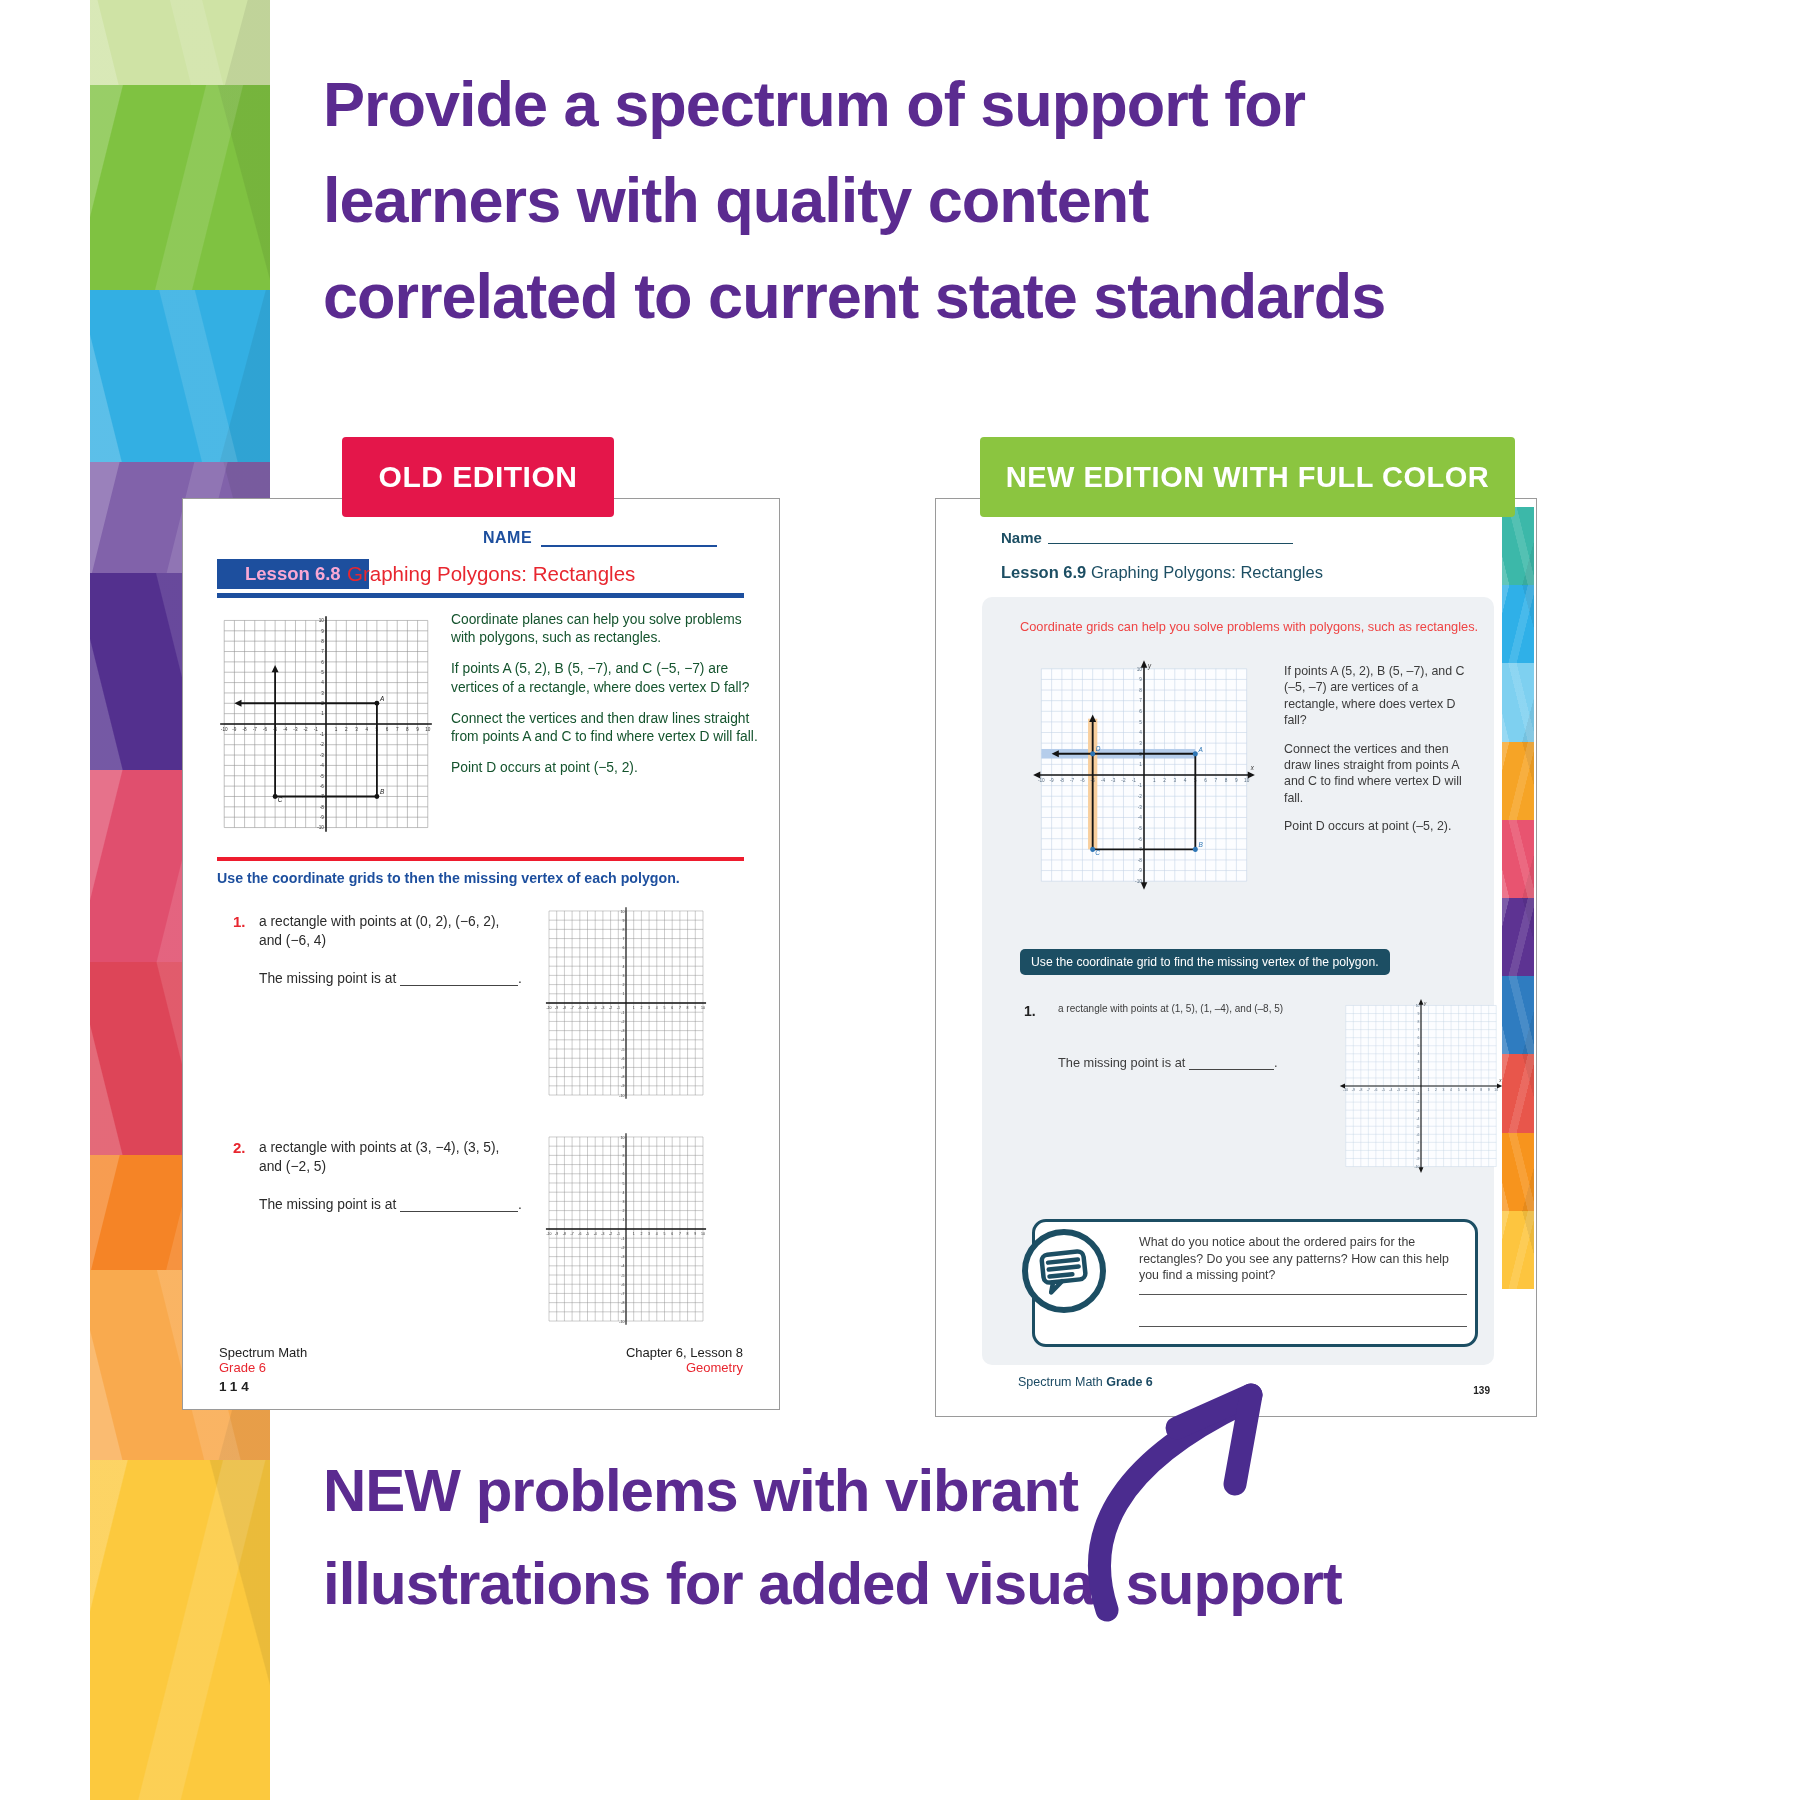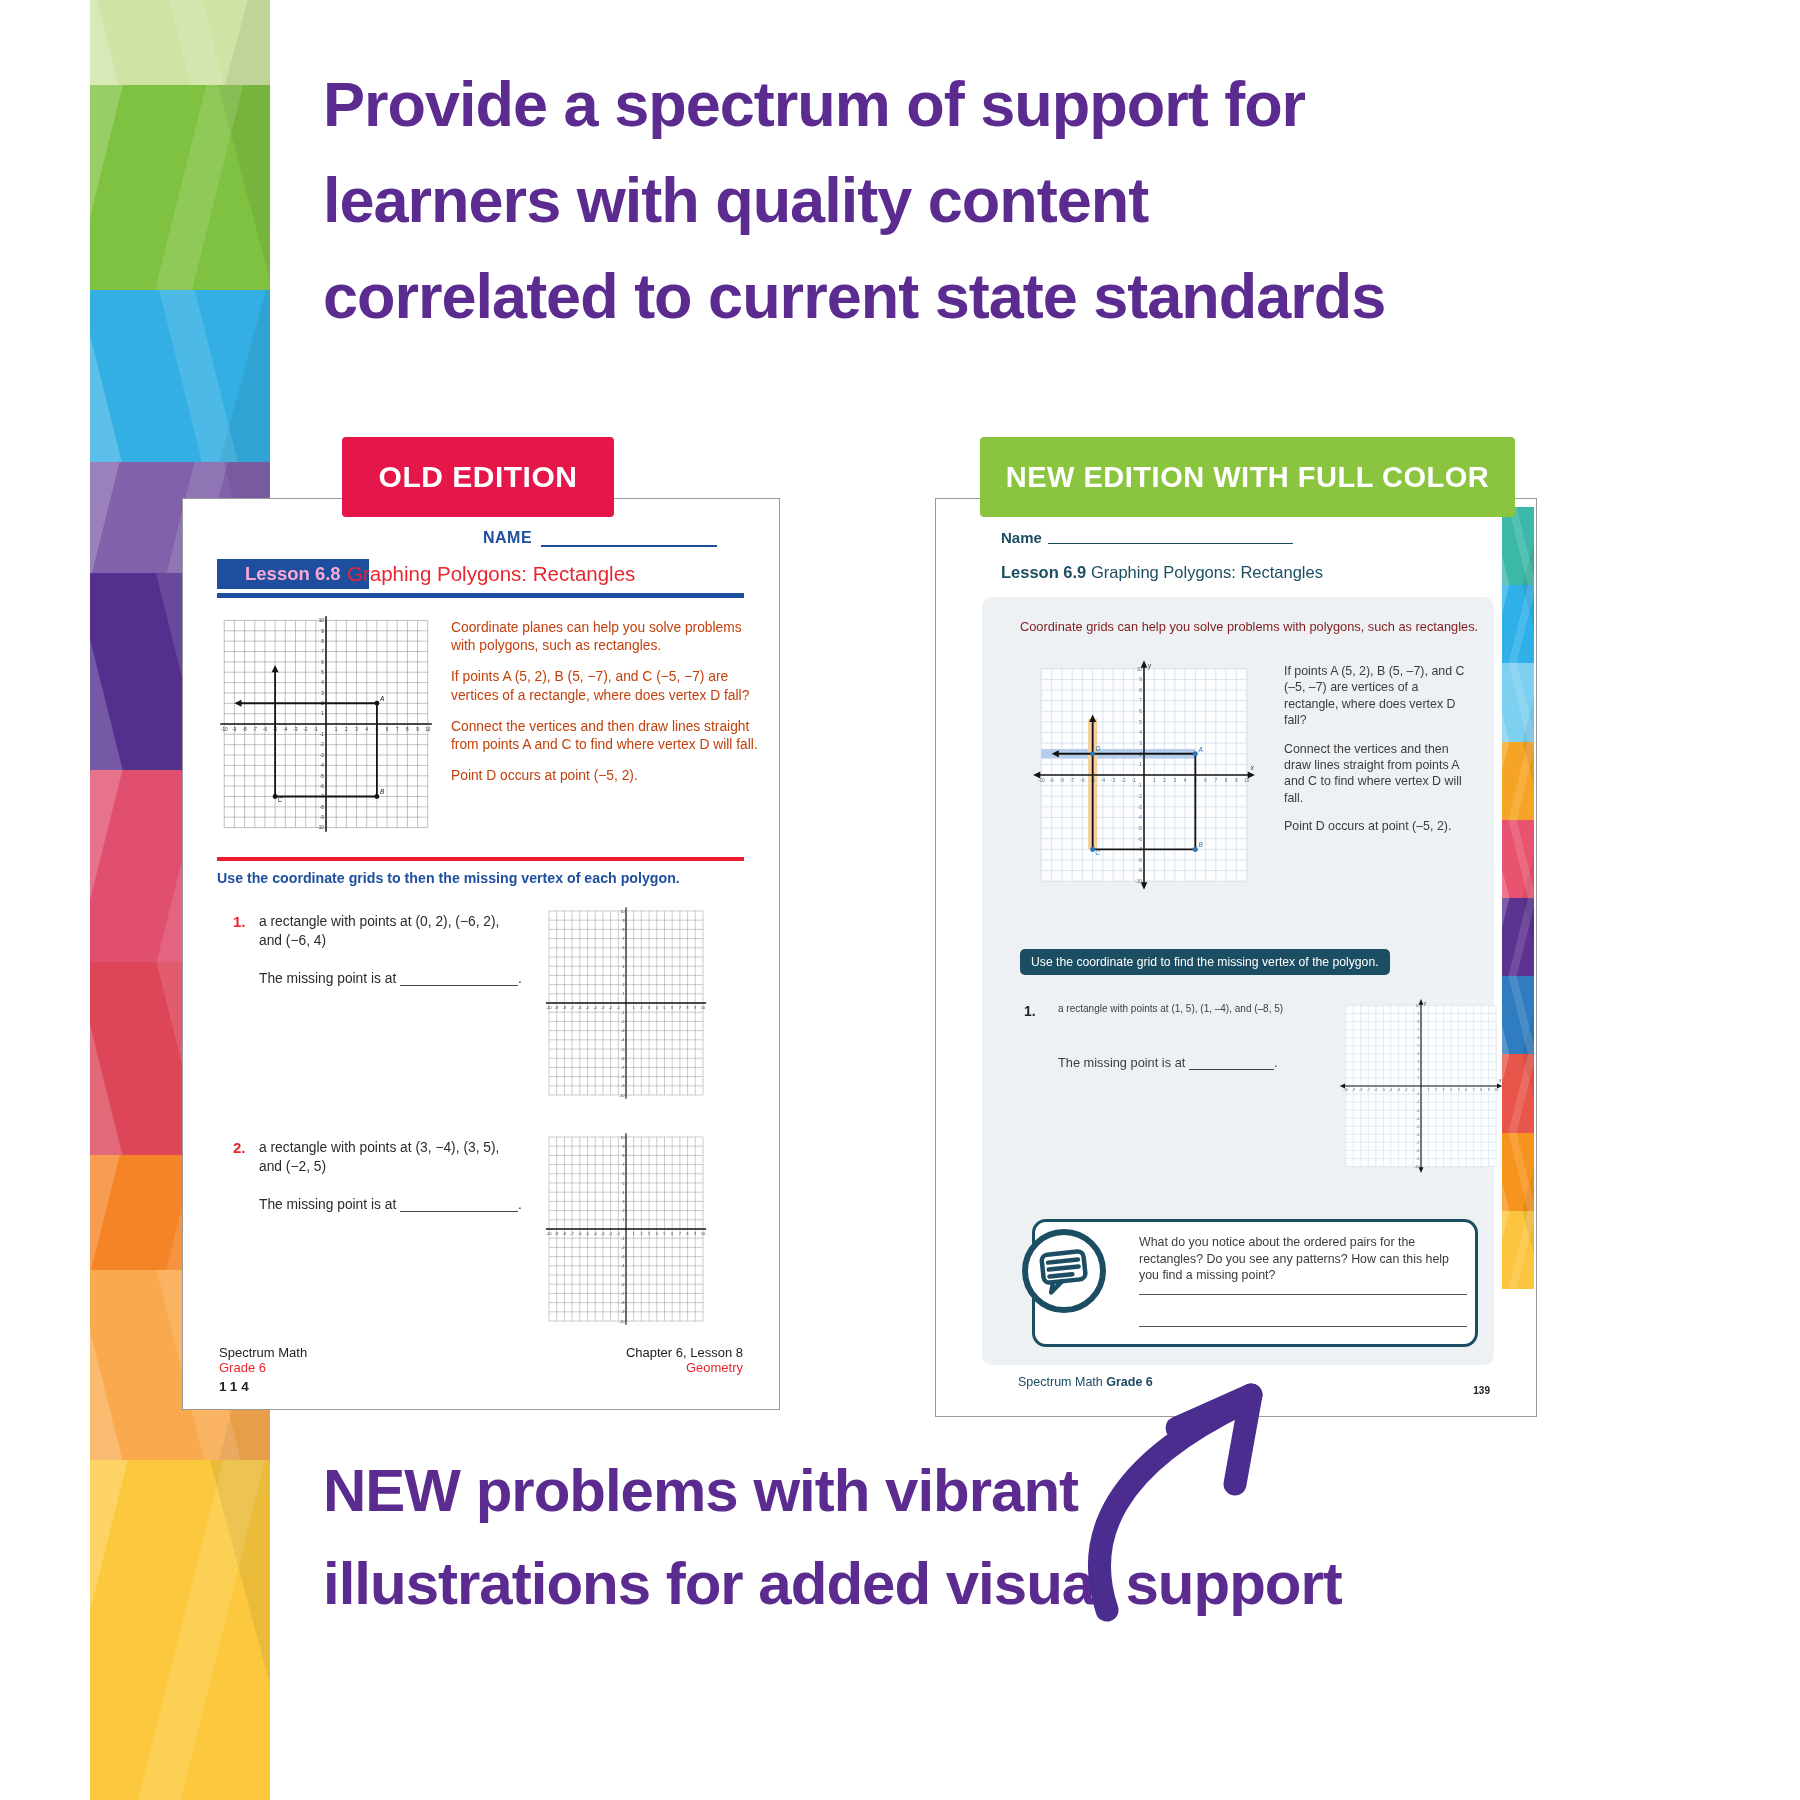--- a/index.html
+++ b/index.html
@@ -32,21 +32,21 @@
 
   
   .o-name{position:absolute;left:300px;top:30px;font-size:16px;font-weight:700;
           color:#1d4f9e;letter-spacing:.5px;}
   .o-nameline{position:absolute;left:358px;top:46px;width:176px;border-bottom:2px solid #1d4f9e;}
   .lesson-chip{position:absolute;left:34px;top:60px;background:#1d4f9e;color:#f9a8d4;
                font-weight:700;font-size:18.5px;padding:4px 28px;}
   .o-title{position:absolute;left:164px;top:63px;color:#e8262f;font-size:20.5px;}
   .o-rule{position:absolute;left:34px;top:94px;width:527px;height:5px;background:#1d4f9e;}
   .o-intro{position:absolute;left:268px;top:112px;width:310px;font-size:13.8px;
-           line-height:1.32;color:#c2410c;margin-top:8px;}
+           line-height:1.32;color:#14532d;}
   .o-intro p{margin:0 0 13px 0;}
   .o-redrule{position:absolute;left:34px;top:358px;width:527px;height:4px;background:#ee1c2e;}
   .o-directions{position:absolute;left:34px;top:371px;color:#1d4f9e;font-weight:600;font-size:14.2px;}
   .prob-num{position:absolute;font-weight:700;color:#e8262f;font-size:15px;}
   .prob-text{position:absolute;width:245px;font-size:13.8px;line-height:1.35;color:#2b2b2b;}
   .prob-prompt{position:absolute;font-size:13.8px;color:#2b2b2b;}
   .blank{display:inline-block;border-bottom:1.3px solid #444;height:13px;vertical-align:bottom;}
   .b118{width:118px;} .b85{width:85px;}
   .grid-svg{position:absolute;}
   #g-old-ex{left:28px;top:108px;width:230px;height:234px;}
@@ -60,21 +60,21 @@
               color:#222;text-align:right;}
   .o-footer-r .red{color:#e8262f;}
 
   
   .n-name{position:absolute;left:65px;top:30px;font-size:15px;font-weight:700;color:#1c4e63;}
   .n-nameline{position:absolute;left:112px;top:44px;width:245px;border-bottom:1.5px solid #1c4e63;}
   .n-lesson{position:absolute;left:65px;top:64px;font-size:16.5px;color:#1c4e63;}
   .n-lesson b{font-weight:700;}
   .panel{position:absolute;left:46px;top:98px;width:512px;height:768px;background:#eef1f4;
          border-radius:10px;}
-  .n-intro{position:absolute;left:84px;top:120px;width:470px;font-size:12.8px;color:#7f1d1d;}
+  .n-intro{position:absolute;left:84px;top:120px;width:470px;font-size:12.8px;color:#ef4444;}
   #g-new-ex{left:92px;top:156px;width:232px;height:240px;}
   .n-side{position:absolute;left:348px;top:164px;width:192px;font-size:12.4px;
           line-height:1.32;color:#3c3c3c;}
   .n-side p{margin:0 0 12px 0;}
   .n-banner{position:absolute;left:84px;top:450px;background:#1c4e63;color:#fff;
             font-size:12.2px;padding:6px 11px;border-radius:5px;}
   .n-num{position:absolute;left:88px;top:504px;font-weight:700;font-size:14px;color:#222;}
   .n-ptext{position:absolute;left:122px;top:504px;width:270px;font-size:10px;color:#3c3c3c;}
   .n-prompt{position:absolute;left:122px;top:556px;font-size:12.8px;color:#3c3c3c;}
   #g-new-p1{left:400px;top:496px;width:170px;height:182px;}

